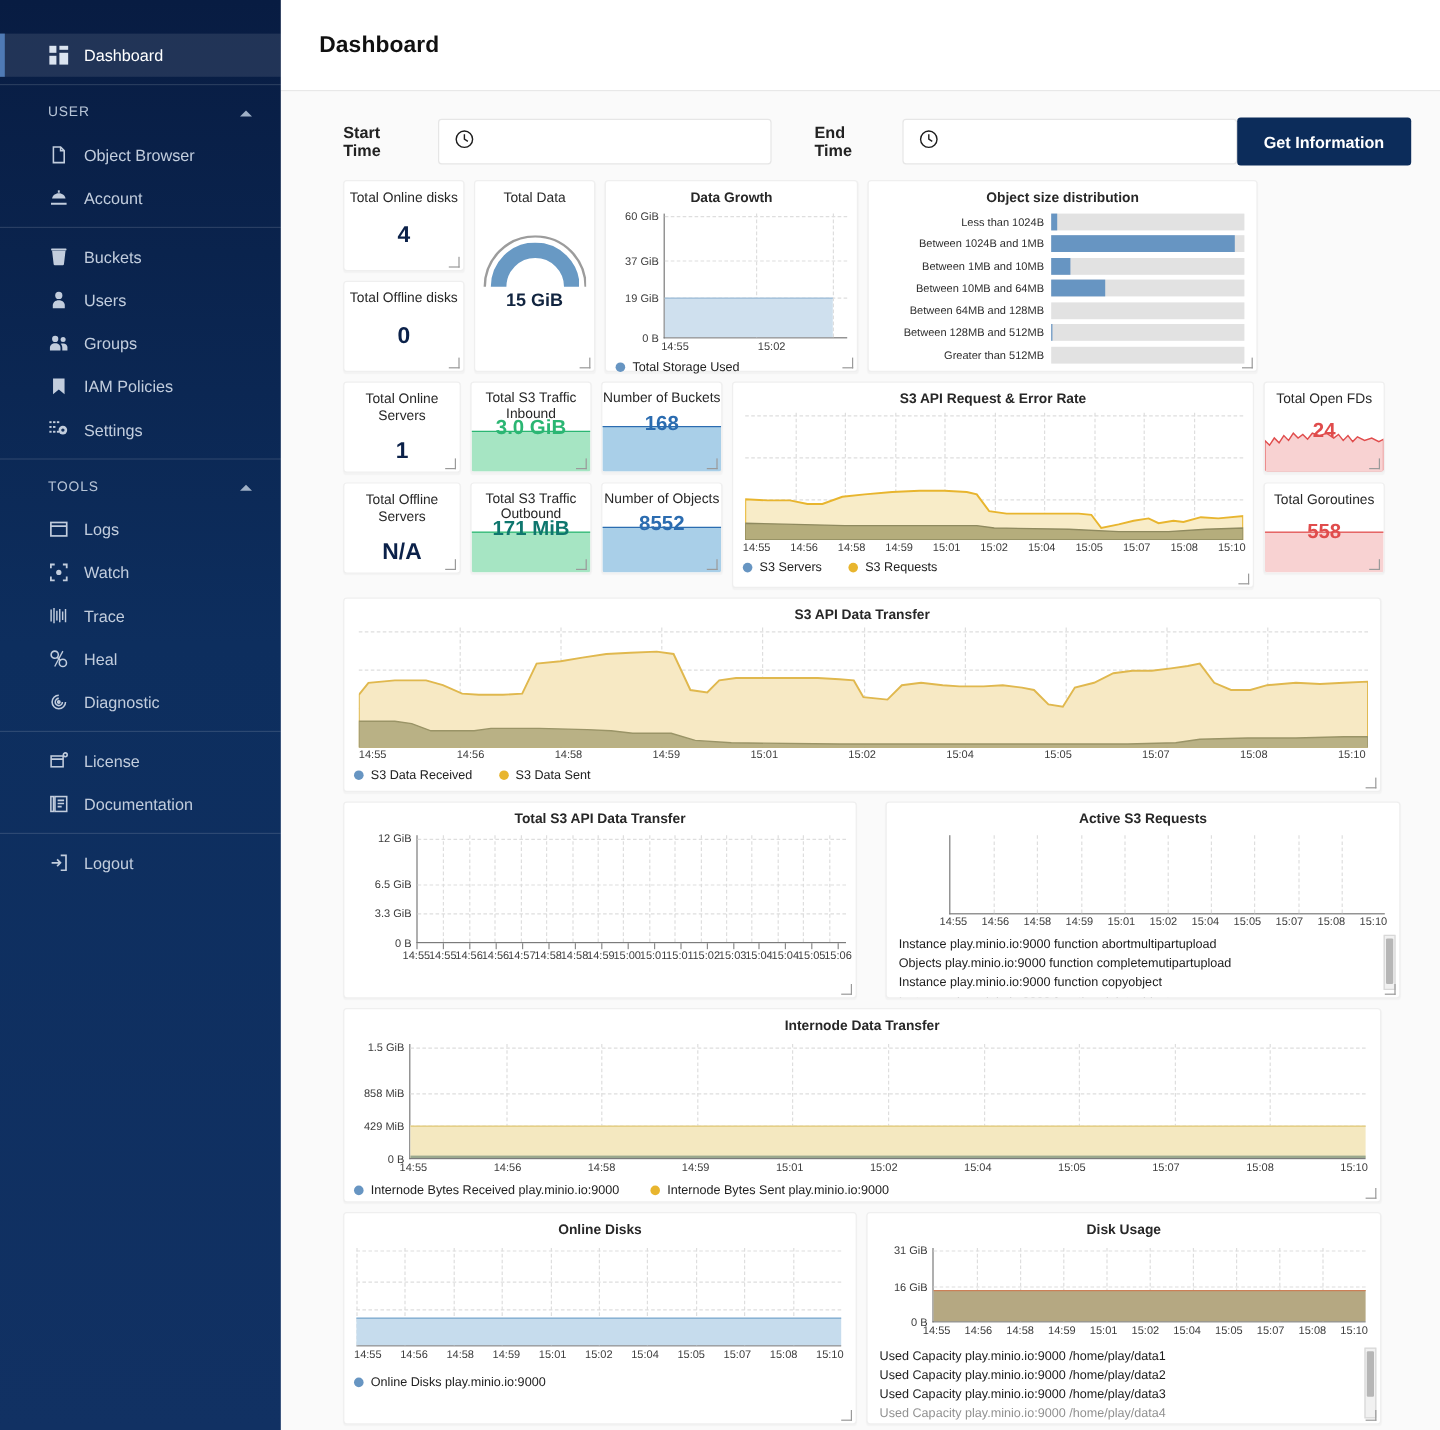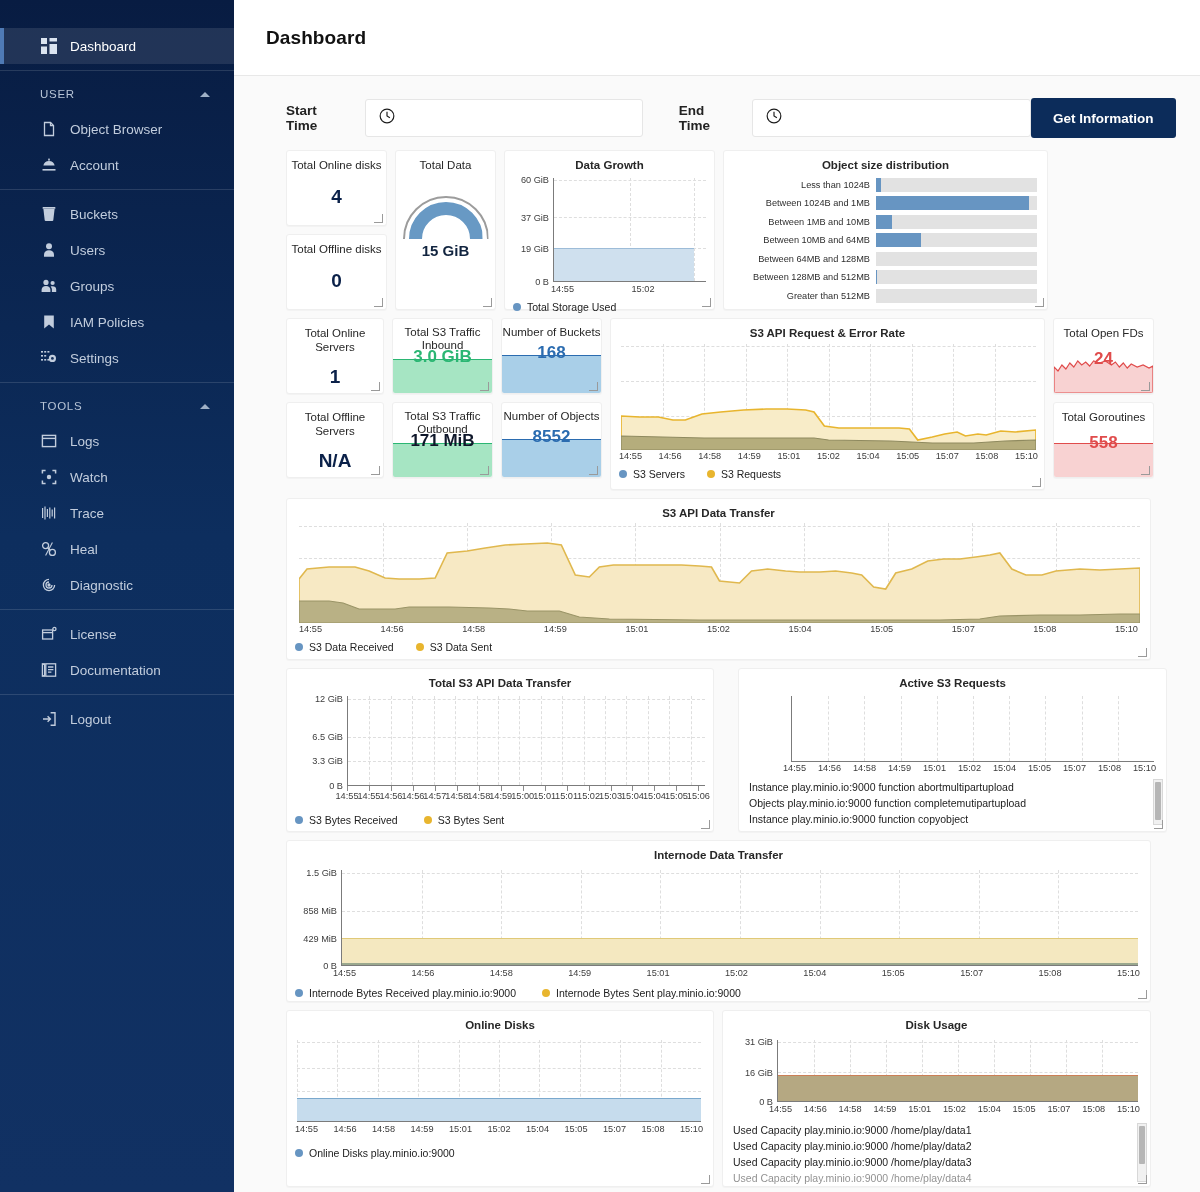--- a/index.html
+++ b/index.html
@@ -502,21 +502,21 @@
       <div class="stackcol">
         <div class="card c-traf">
           <div class="ctitle plain">Total S3 Traffic Inbound</div>
           <div class="sparkfill" style="background:#a6e5c3;border-top:1.5px solid #2bb673;"></div>
           <div class="sparkval" style="color:#2bb673;">3.0 GiB</div>
           <div class="grip"></div>
         </div>
         <div class="card c-traf">
           <div class="ctitle plain">Total S3 Traffic Outbound</div>
           <div class="sparkfill" style="background:#a6e5c3;border-top:1.5px solid #2bb673;"></div>
-          <div class="sparkval" style="color:#0f172a;">171 MiB</div>
+          <div class="sparkval" style="color:#0f766e;">171 MiB</div>
           <div class="grip"></div>
         </div>
       </div>
 
       <div class="stackcol">
         <div class="card c-traf">
           <div class="ctitle plain">Number of Buckets</div>
           <div class="sparkfill" style="background:#a9cfe8;border-top:1.5px solid #2b6cb0;height:38px;"></div>
           <div class="sparkval" style="color:#2b6cb0;bottom:30px;">168</div>
           <div class="grip"></div>
@@ -696,24 +696,20 @@
               <span style="left:60%">15:01</span>
               <span style="left:66%">15:02</span>
               <span style="left:72%">15:03</span>
               <span style="left:78%">15:04</span>
               <span style="left:84%">15:04</span>
               <span style="left:90%">15:05</span>
               <span style="left:96%">15:06</span>
             </div>
           </div>
         </div>
-        <div class="legend" style="gap:26px;padding-top:10px;">
-          <div><span class="dot" style="background:#6795c2"></span><span class="t">S3 Bytes Received</span></div>
-          <div><span class="dot" style="background:#e8b52e"></span><span class="t">S3 Bytes Sent</span></div>
-        </div>
         <div class="grip"></div>
       </div>
 
       <div class="card c-act">
         <div class="ctitle">Active S3 Requests</div>
         <div class="dg-body" style="height:72px;padding: 6px 12px 0 52px;">
           <div class="plot">
             <div class="glv" style="left:10%"></div>
                 <div class="glv" style="left:20%"></div>
                 <div class="glv" style="left:30%"></div>

